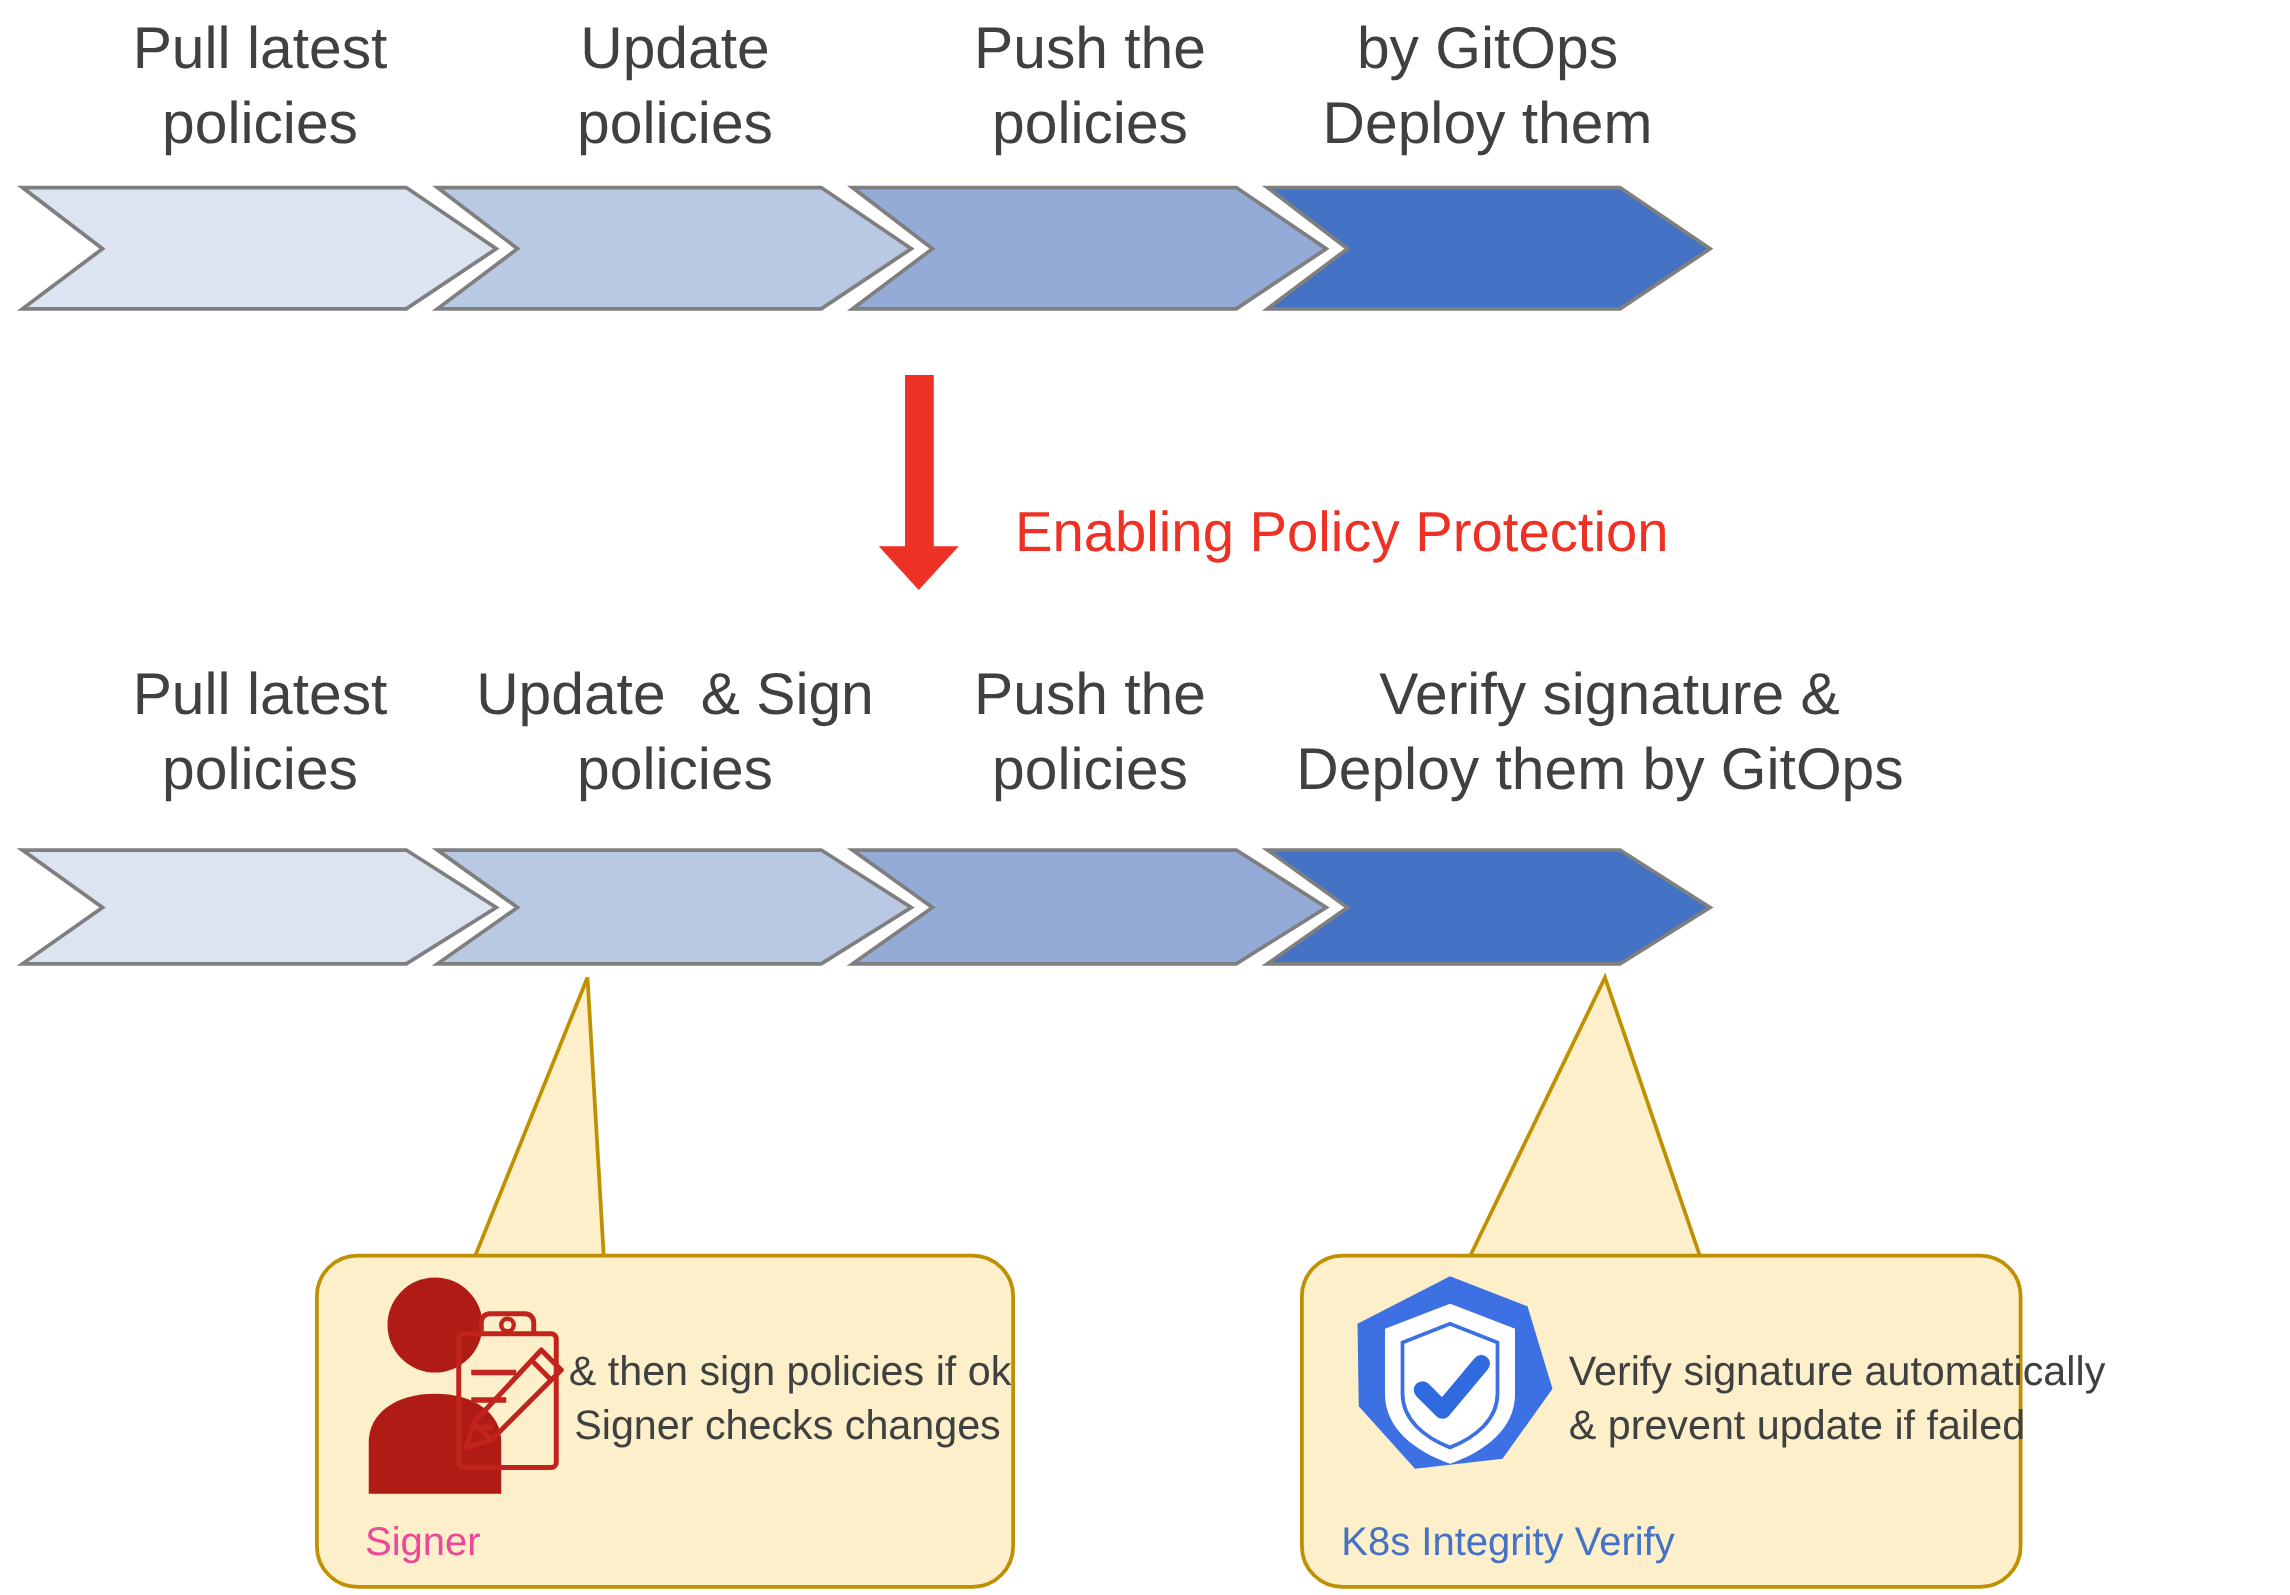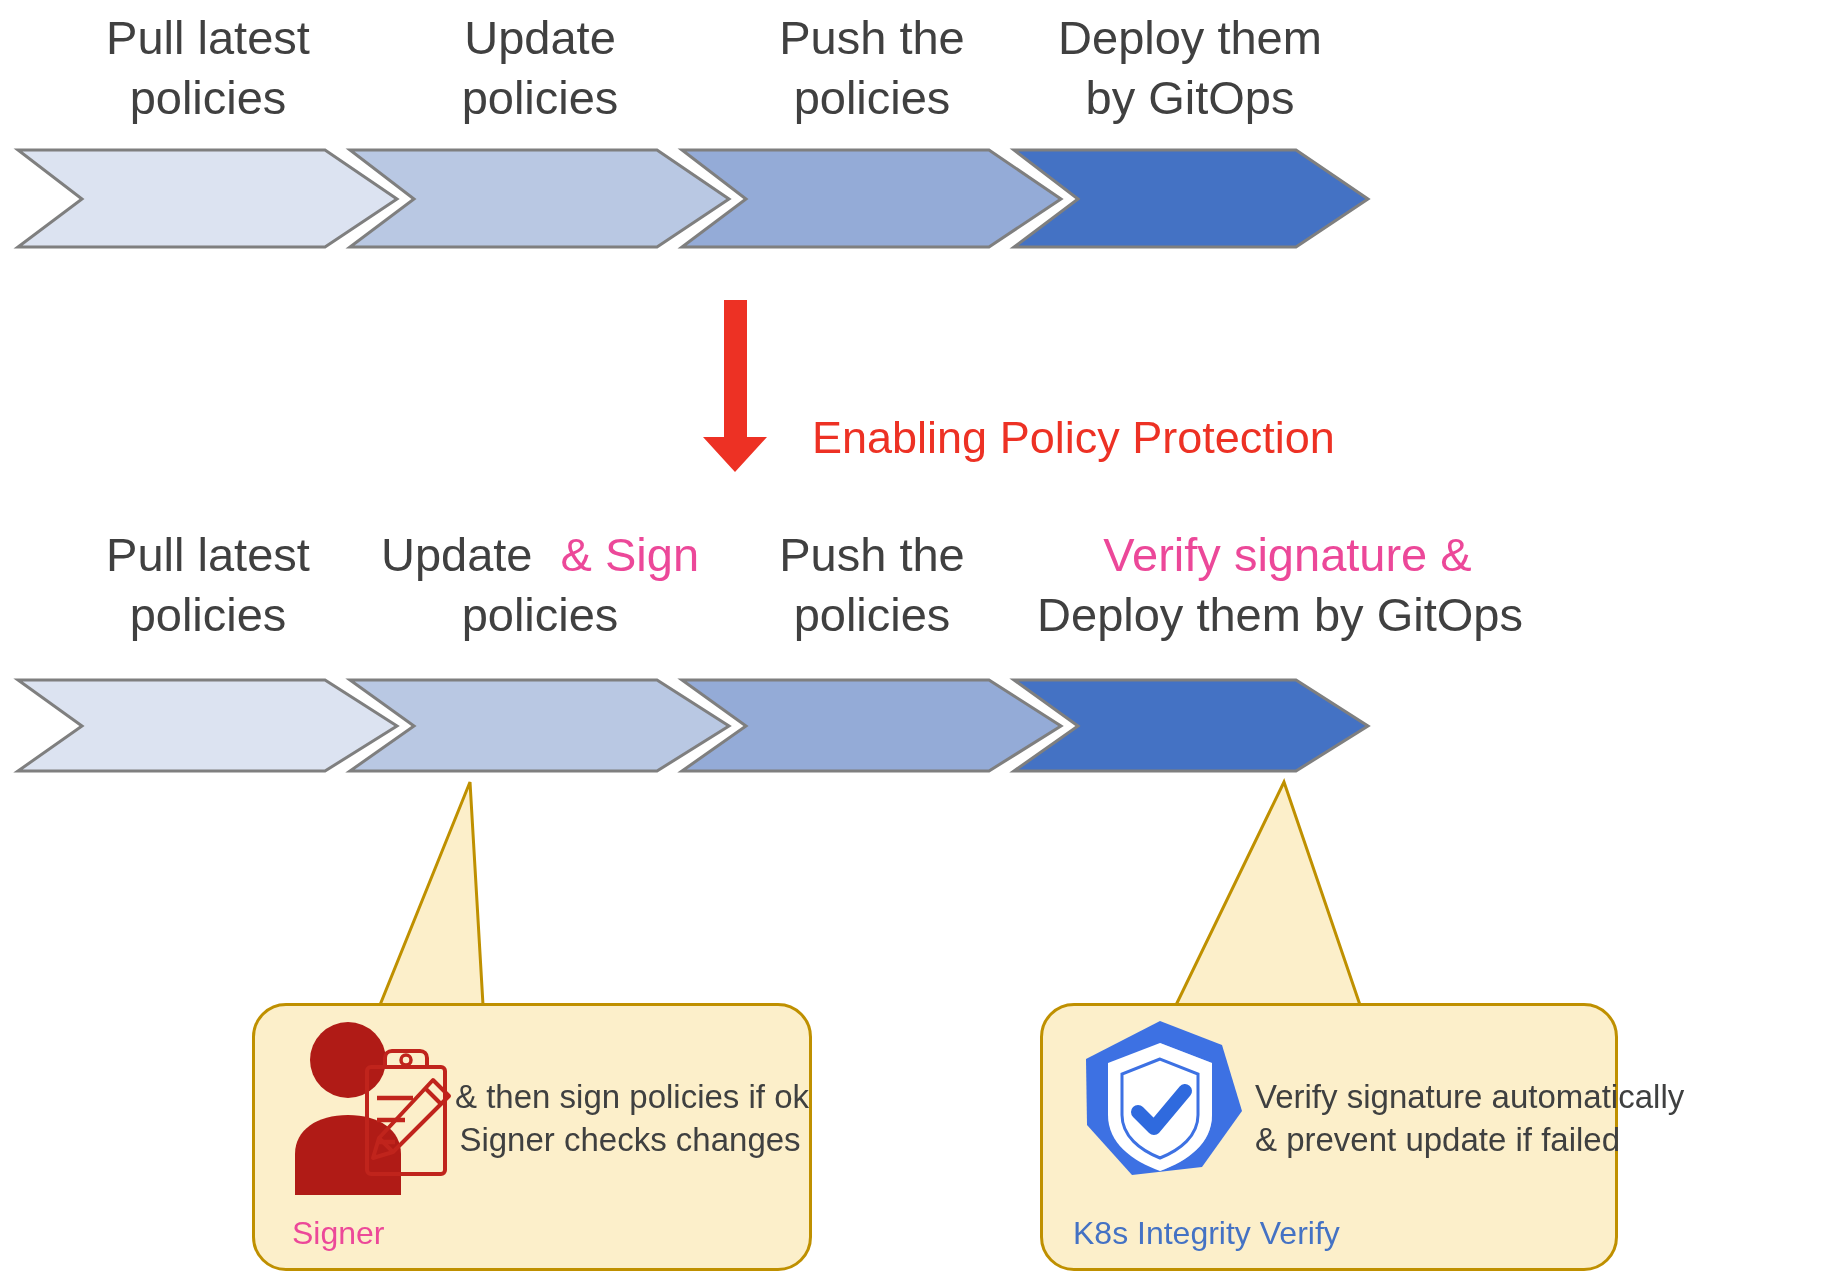--- a/index.html
+++ b/index.html
@@ -24,21 +24,21 @@
   
   .step-label {
     position: absolute;
     text-align: center;
     color: #404040;
     font-size: 47px;
     line-height: 1.27;
     font-family: "Liberation Sans", sans-serif;
     white-space: nowrap;
   }
-  .step-label .hl { color: #ec4899; margin-left: 15px; }
+  .step-label .hl { color: #404040; margin-left: 15px; }
 
   
   .transition-text {
     position: absolute;
     color: #ed3124;
     font-size: 45px;
     font-family: "Liberation Sans", sans-serif;
     white-space: nowrap;
   }
 
@@ -111,25 +111,25 @@
   </div>
   <div class="step-label" style="left:350px; top:8px; width:380px;">
     <div>Update</div>
     <div>policies</div>
   </div>
   <div class="step-label" style="left:682px; top:8px; width:380px;">
     <div>Push the</div>
     <div>policies</div>
   </div>
   <div class="step-label" style="left:1000px; top:8px; width:380px;">
+    <div>by GitOps</div>
     <div>Deploy them</div>
-    <div>by GitOps</div>
-  </div>
-
-  <div class="transition-text" style="left:812px; top:412px;">Enabling Policy Protection</div>
+  </div>
+
+  <div class="transition-text" style="left:812px; top:400px;">Enabling Policy Protection</div>
 
   <div class="step-label" style="left:18px; top:525px; width:380px;">
     <div>
       <span>Pull latest</span>
     </div>
     <div>policies</div>
   </div>
 
   <div class="step-label" style="left:350px; top:525px; width:380px;">
     <div>

